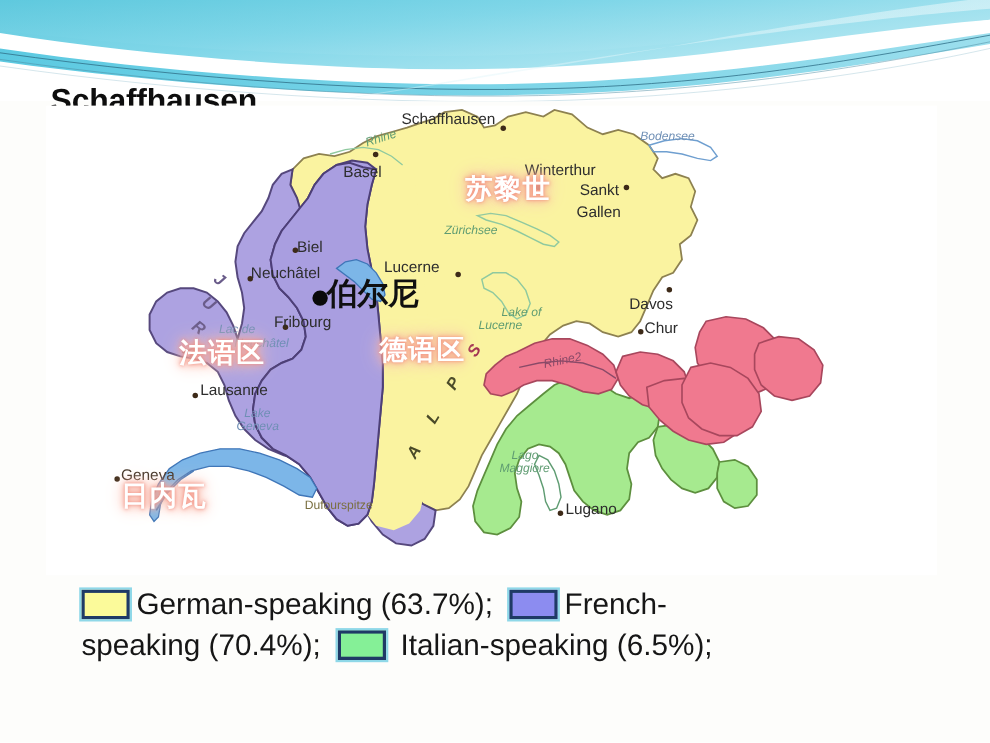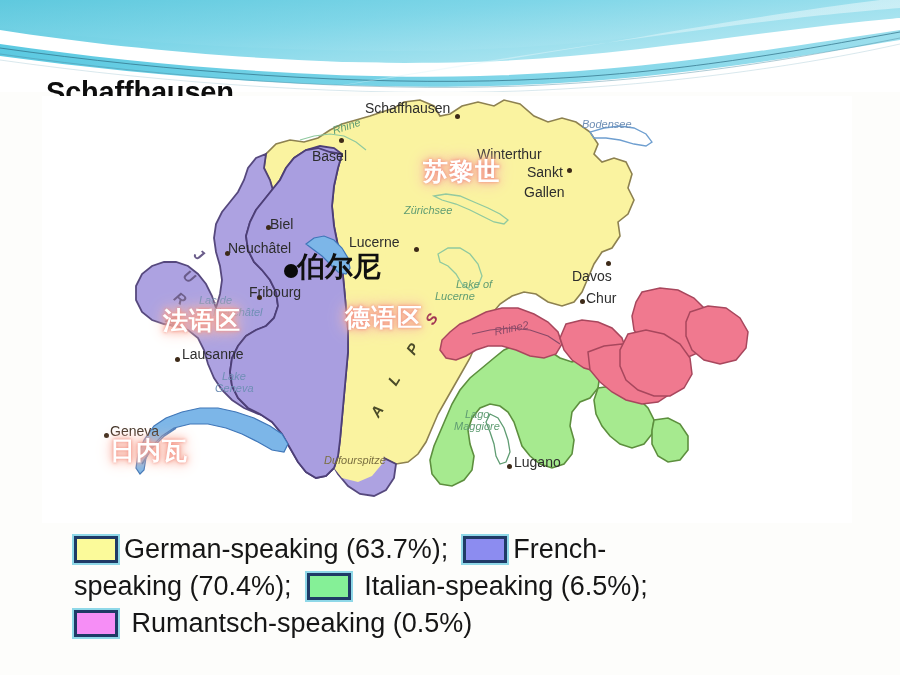--- a/index.html
+++ b/index.html
@@ -263,35 +263,32 @@
   <div class="map-label alps" style="left:153px;top:150px;color:#6a5c8a;transform:rotate(38deg);">J</div>
   <div class="map-label alps" style="left:142px;top:172px;color:#6a5c8a;transform:rotate(38deg);">U</div>
   <div class="map-label alps" style="left:133px;top:194px;color:#6a5c8a;transform:rotate(38deg);">R</div>
   <div class="map-label alps" style="left:125px;top:216px;color:#6a5c8a;transform:rotate(38deg);">A</div>
 
   <div class="map-label alps" style="left:329px;top:306px;transform:rotate(-58deg);">A</div>
   <div class="map-label alps" style="left:347px;top:275px;transform:rotate(-58deg);">L</div>
   <div class="map-label alps" style="left:365px;top:244px;transform:rotate(-58deg);">P</div>
   <div class="map-label alps" style="left:384px;top:214px;color:#a03050;transform:rotate(-58deg);">S</div>
 
-  <div class="map-label" style="left:235px;top:358px;font-size:11px;font-style:italic;color:#7a6f40;margin-left:47px;">Dufourspitze</div>
+  <div class="map-label" style="left:235px;top:358px;font-size:11px;color:#7a6f40;">Dufourspitze</div>
 
   <div class="cn" style="left:351px;top:59px;">苏黎世</div>
   <div class="cn" style="left:91px;top:208px;">法语区</div>
   <div class="cn" style="left:273px;top:205px;">德语区</div>
   <div class="cn" style="left:38px;top:338px;">日内瓦</div>
 
   <div id="bern-dot" style="left:242px;top:168px;"></div>
   <div class="cn-black" style="left:255px;top:152px;">伯尔尼</div>
 
 </div>
 
 <div id="legend">
   <div>
     <span class="sw" style="background:#fbfa9a;"></span><span class="lt">German-speaking (63.7%);</span><span class="lt">  </span><span class="sw" style="background:#8c8cf0;"></span><span class="lt">French-</span>
   </div>
   <div>
     <span class="lt">speaking (70.4%);</span><span class="lt">  </span><span class="sw" style="background:#85f097;"></span><span class="lt"> </span><span class="lt">Italian-speaking (6.5%);</span>
   </div>
-  <div>
-    <span class="sw" style="background:#f68ef6;"></span><span class="lt"> </span><span class="lt">Rumantsch-speaking (0.5%)</span>
-  </div>
 </div>
 
 </body></html>

